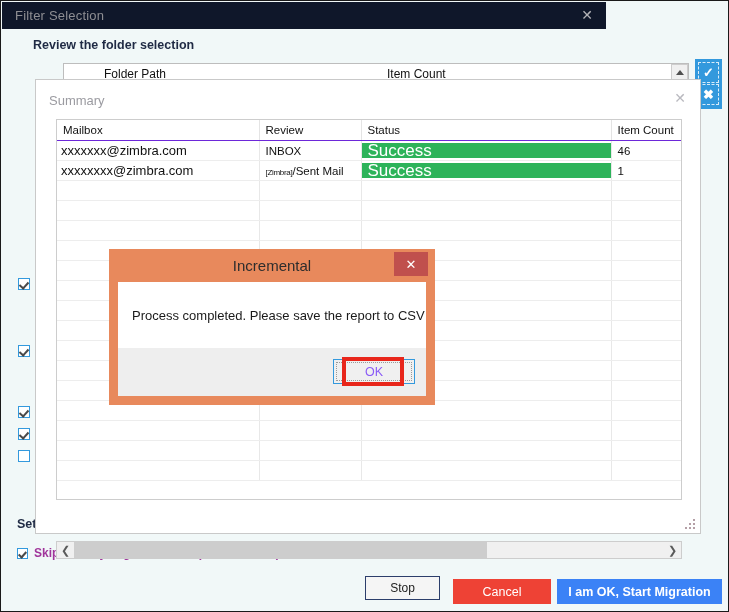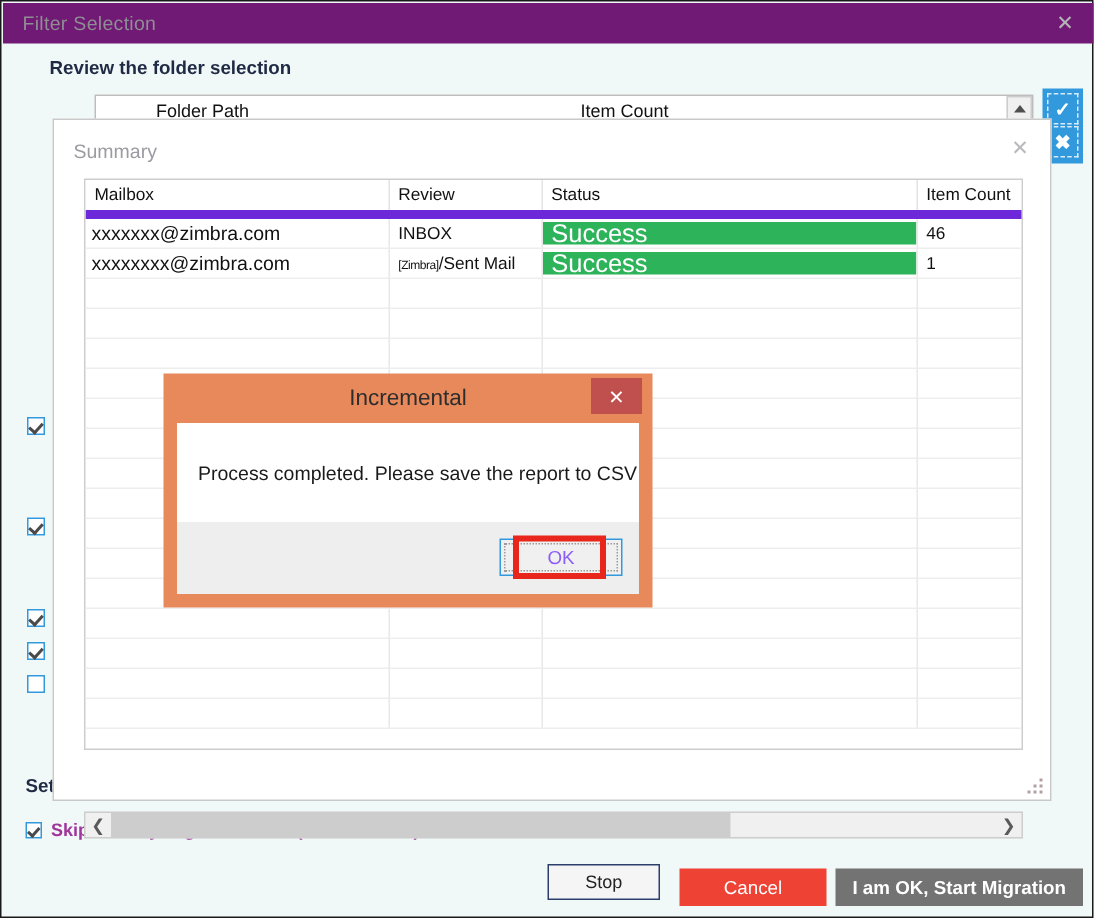--- a/index.html
+++ b/index.html
@@ -14,22 +14,22 @@
   }
 
   
   #filter-window{
     position:absolute;left:0;top:0;width:729px;height:612px;
     background:#f1f8f8;
     border:1px solid #1a1a1a;
     box-sizing:border-box;
   }
   #filter-titlebar{
-    position:absolute;left:1px;top:1px;width:727px;height:27px;
-    background:#701a75;
+    position:absolute;left:1px;top:1px;width:604px;height:27px;
+    background:#0f172a;
     box-sizing:border-box;
   }
   #filter-title{
     position:absolute;left:13px;top:6px;
     font-size:13px;color:#8e8e93;letter-spacing:.2px;
   }
   #filter-close{
     position:absolute;right:10px;top:6px;width:18px;height:16px;
     text-align:center;line-height:15px;font-size:14px;color:#b4b4b8;
     cursor:pointer;user-select:none;
@@ -116,21 +116,21 @@
 
   
   #btn-cancel{
     position:absolute;left:452px;top:578px;width:98px;height:25px;
     background:#ee4235;color:#ffffff;border:none;
     font-family:"Liberation Sans", sans-serif;font-size:12.5px;
     cursor:pointer;
   }
   #btn-start{
     position:absolute;left:556px;top:578px;width:165px;height:25px;
-    background:#737373;color:#ffffff;border:none;
+    background:#3b82f6;color:#ffffff;border:none;
     font-family:"Liberation Sans", sans-serif;font-size:12.5px;font-weight:bold;
     cursor:pointer;
   }
 
   
   #summary-window{
     position:absolute;left:35px;top:79px;width:666px;height:455px;
     background:#ffffff;border:1px solid #c9c9c9;box-sizing:border-box;
     box-shadow:0 0 0 0 rgba(0,0,0,0);
     padding-left:16px;
@@ -155,21 +155,21 @@
     font-size:11.5px;
   }
   #sum-table col.c-mail{width:202px;}
   #sum-table col.c-fold{width:102px;}
   #sum-table col.c-stat{width:250px;}
   #sum-table col.c-cnt{width:70px;}
   #sum-table th{
     height:20px;font-weight:normal;text-align:left;
     padding:0 0 0 6px;color:#111;font-size:11.5px;
     border-right:1px solid #e4e4e4;
-    border-bottom:6px solid #6d28d9;
+    border-bottom:1px solid #6d28d9;
     background:#ffffff;
   }
   #sum-table td{
     height:19px;padding:0 0 0 6px;color:#111;
     border-right:1px solid #e8e8e8;
     border-bottom:1px solid #ededed;
     overflow:hidden;white-space:nowrap;
     vertical-align:middle;
   }
   #sum-table td.mailcell{font-size:13px;padding-left:4px;}

